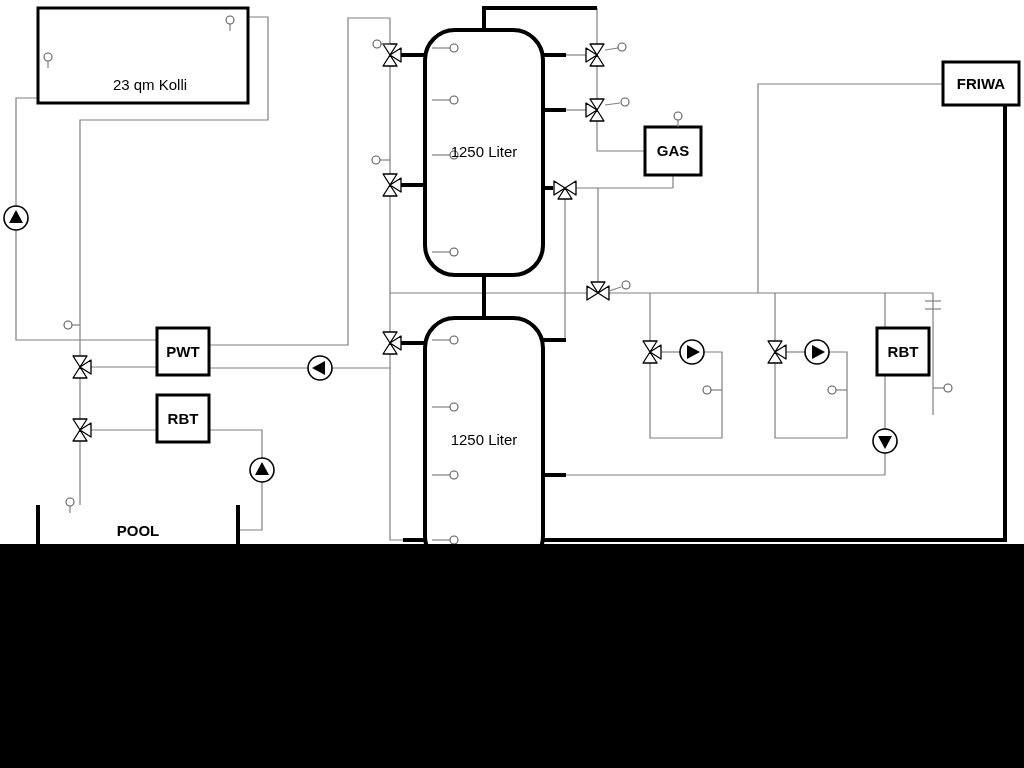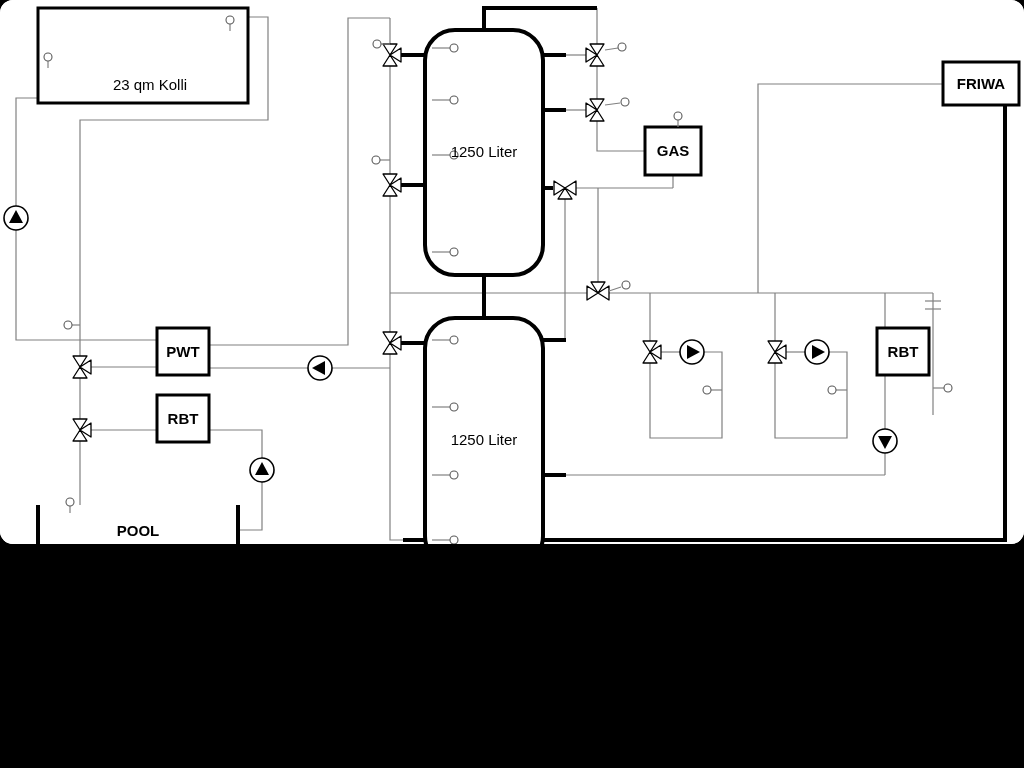--- a/index.html
+++ b/index.html
@@ -1,16 +1,16 @@
 <!DOCTYPE html>
 <html><head>
 <meta charset="utf-8">
 <style>
   html,body{margin:0;padding:0;background:#000;}
-  #stage{position:relative;width:1024px;height:544px;background:#fff;overflow:hidden;border-radius:13px;}
+  #stage{position:relative;width:1024px;height:544px;background:#fff;overflow:hidden;}
   svg{display:block;}
   .tpipe{stroke:#000;stroke-width:4;fill:none;}
   .pipe{stroke:#808080;stroke-width:1.2;fill:none;}
   .box{fill:#fff;stroke:#000;stroke-width:3;}
   .tank{fill:#fff;stroke:#000;stroke-width:4;}
   .pool{fill:none;stroke:#000;stroke-width:4;}
   .valve{fill:#fff;stroke:#000;stroke-width:1.3;stroke-linejoin:round;}
   .pumpc{fill:#fff;stroke:#000;stroke-width:1.6;}
   .pumpt{fill:#000;stroke:none;}
   .sensor{fill:#fff;stroke:#5a5a5a;stroke-width:1.1;}

